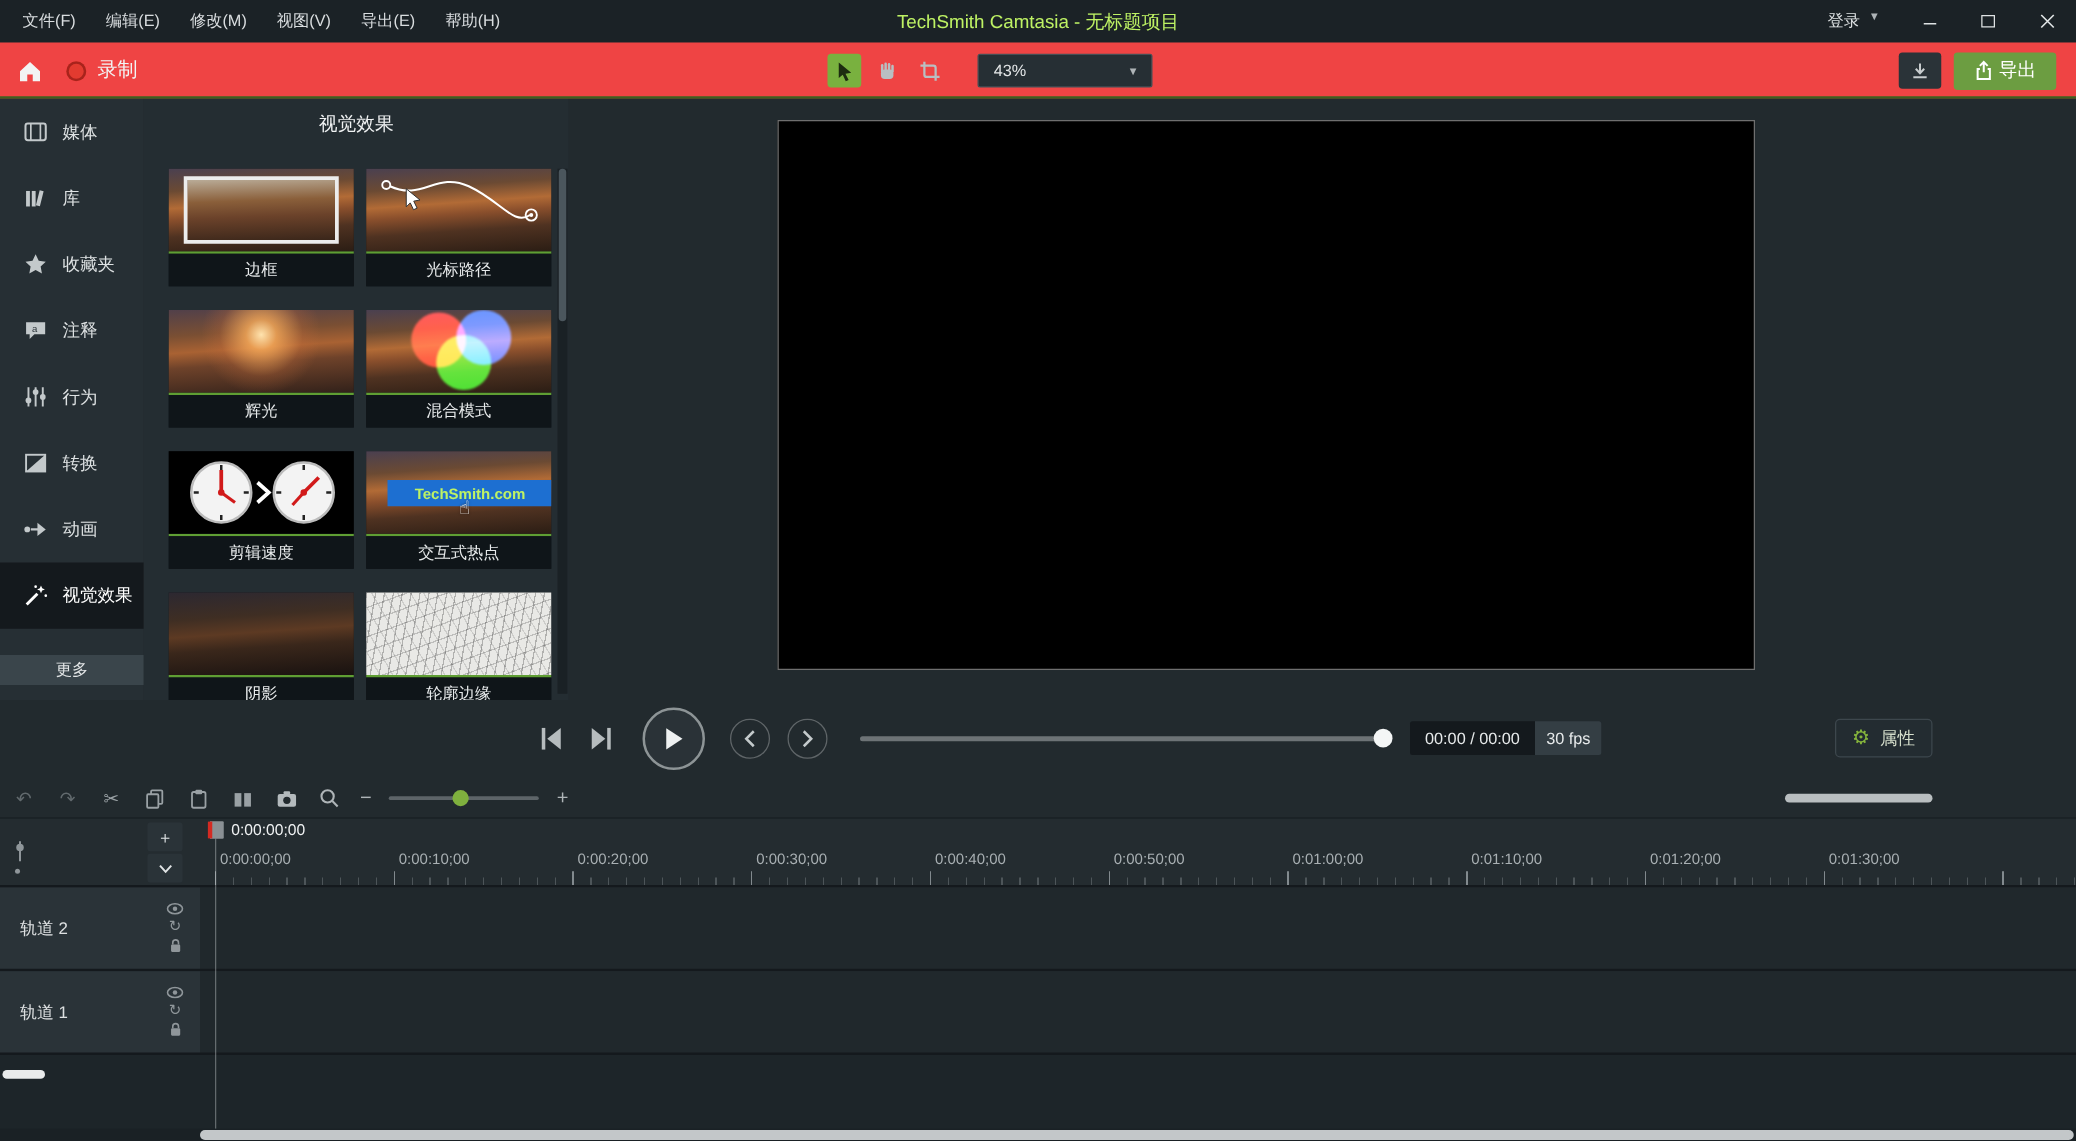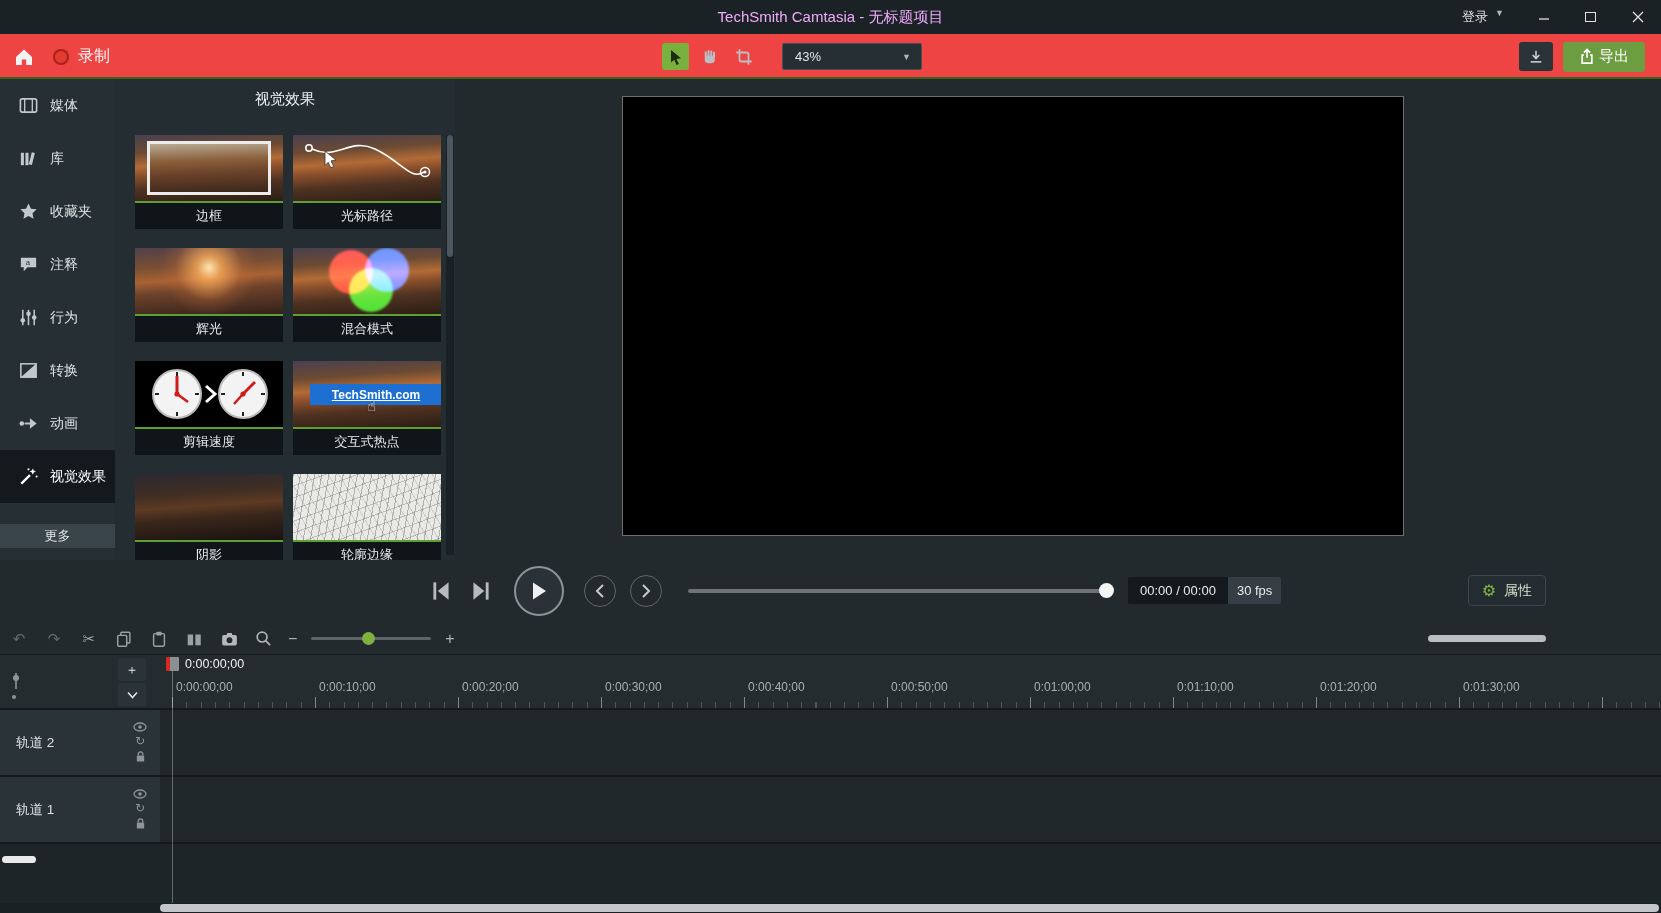--- a/index.html
+++ b/index.html
@@ -5,21 +5,21 @@
   * { margin:0; padding:0; box-sizing:border-box; }
   html,body { width:1661px; height:913px; overflow:hidden; }
   body { font-family:"Liberation Sans","DejaVu Sans",sans-serif; background:#222a2e; color:#dfe3e4; position:relative; }
   .abs { position:absolute; }
   svg { display:block; }
 
   
   .menubar { position:absolute; left:0; top:0; width:1661px; height:34px; background:#1b2226; display:flex; align-items:center; }
   .menus { display:flex; gap:4px; padding-left:8px; z-index:2; }
   .menu-item { font-size:13px; color:#d9dddf; padding:4px 10px; cursor:default; }
-  .win-title { position:absolute; left:0; right:0; top:0; height:34px; display:flex; align-items:center; justify-content:center; font-size:15px; color:#f0abfc; pointer-events:none; }
+  .win-title { position:absolute; left:0; right:0; top:0; height:34px; display:flex; align-items:center; justify-content:center; font-size:15px; color:#bef264; pointer-events:none; }
   .menubar-right { position:absolute; right:0; top:0; height:34px; display:flex; align-items:center; z-index:2; }
   .login { display:flex; align-items:flex-start; gap:7px; font-size:13px; color:#dfe3e4; padding:0 16px; }
   .caret { font-size:9px; color:#aeb4b7; }
   .win-btn { width:47px; height:34px; display:flex; align-items:center; justify-content:center; }
   .max-glyph { width:11px; height:10px; border:1.2px solid #dfe3e4; }
 
   
   .toolbar { position:absolute; left:0; top:34px; width:1661px; height:45px; background:#ef4444; border-bottom:2px solid #3f601f; }
   .toolbar-left { position:absolute; left:10px; top:0; height:45px; display:flex; align-items:center; gap:16px; }
   .record-btn { display:flex; align-items:center; gap:9px; }
@@ -56,22 +56,22 @@
 
   .t-border .thumb::after { content:""; position:absolute; inset:6px 12px; border:3px solid #ececec;
            background:linear-gradient(178deg,#b9ab97 0%,#8a5f3a 35%,#6b422a 60%,#3a261a 100%); }
   .t-glow .thumb { background:radial-gradient(circle at 50% 30%, #ffe3ae 0%, rgba(255,176,92,.75) 14%, rgba(200,110,60,.25) 38%, rgba(0,0,0,0) 55%),
            linear-gradient(176deg,#51404a 0%,#7a4f33 28%,#a96233 46%,#6e422a 62%,#32211a 100%); }
   .t-blend .blend-c { position:absolute; width:44px; height:44px; border-radius:50%; mix-blend-mode:screen; filter:blur(1px); }
   .t-blend .c-red { left:36px; top:2px; background:#ff2020; }
   .t-blend .c-green { left:56px; top:20px; background:#20dc20; }
   .t-blend .c-blue { left:72px; top:0px; background:#2070ff; }
   .t-speed .thumb { background:#000; }
-  .t-hotspot .banner { position:absolute; left:17px; top:23px; width:132px; height:21px; background:#1d6fd1; color:#ffffff;
-           font-size:12px; font-weight:bold; display:flex; align-items:center; justify-content:center;text-decoration:underline; }
+  .t-hotspot .banner { position:absolute; left:17px; top:23px; width:132px; height:21px; background:#1d6fd1; color:#bef264;
+           font-size:12px; font-weight:bold; display:flex; align-items:center; justify-content:center; }
   .t-hotspot .hand { position:absolute; left:74px; top:36px; color:#fff; font-size:15px; text-shadow:0 0 2px #000; }
   .t-shadow .thumb { background:linear-gradient(176deg,#2c2831 0%,#3f2e23 30%,#5d3a23 48%,#3a271b 64%,#191210 100%); }
   .t-outline .thumb { background:
            repeating-linear-gradient(100deg, rgba(70,70,70,.35) 0 1px, rgba(0,0,0,0) 1px 7px),
            repeating-linear-gradient(160deg, rgba(90,90,90,.3) 0 1px, rgba(0,0,0,0) 1px 11px),
            repeating-linear-gradient(60deg, rgba(120,120,120,.25) 0 1px, rgba(0,0,0,0) 1px 9px),
            #e9e9e6; }
 
   .panel-scroll-track { position:absolute; right:1px; top:56px; width:8px; height:420px; background:#1a2125; }
   .panel-scroll-thumb { position:absolute; right:1px; top:0; width:6px; height:122px; background:#4b565d; border-radius:3px; }
@@ -134,20 +134,28 @@
   
   .bottom-bar { position:absolute; left:0; top:903px; width:1661px; height:10px; background:#1a2125; }
   .bottom-thumb { position:absolute; left:160px; right:2px; top:1px; height:8px; background:#c3c7c9; border-radius:4px; }
 
   .loop-glyph { font-size:12px; line-height:1; }
 </style>
 </head>
 <body>
 
 <header class="menubar">
+  <nav class="menus">
+    <span class="menu-item">文件(F)</span>
+    <span class="menu-item">编辑(E)</span>
+    <span class="menu-item">修改(M)</span>
+    <span class="menu-item">视图(V)</span>
+    <span class="menu-item">导出(E)</span>
+    <span class="menu-item">帮助(H)</span>
+  </nav>
   <div class="win-title">TechSmith Camtasia - 无标题项目</div>
   <div class="menubar-right">
     <div class="login">
       <span>登录</span>
       <span class="caret">▼</span>
     </div>
     <div class="win-btn">
         <svg width="12" height="12">
           <line x1="1" y1="8" x2="11" y2="8" stroke="#dfe3e4" stroke-width="1.3"></line>
         </svg>

